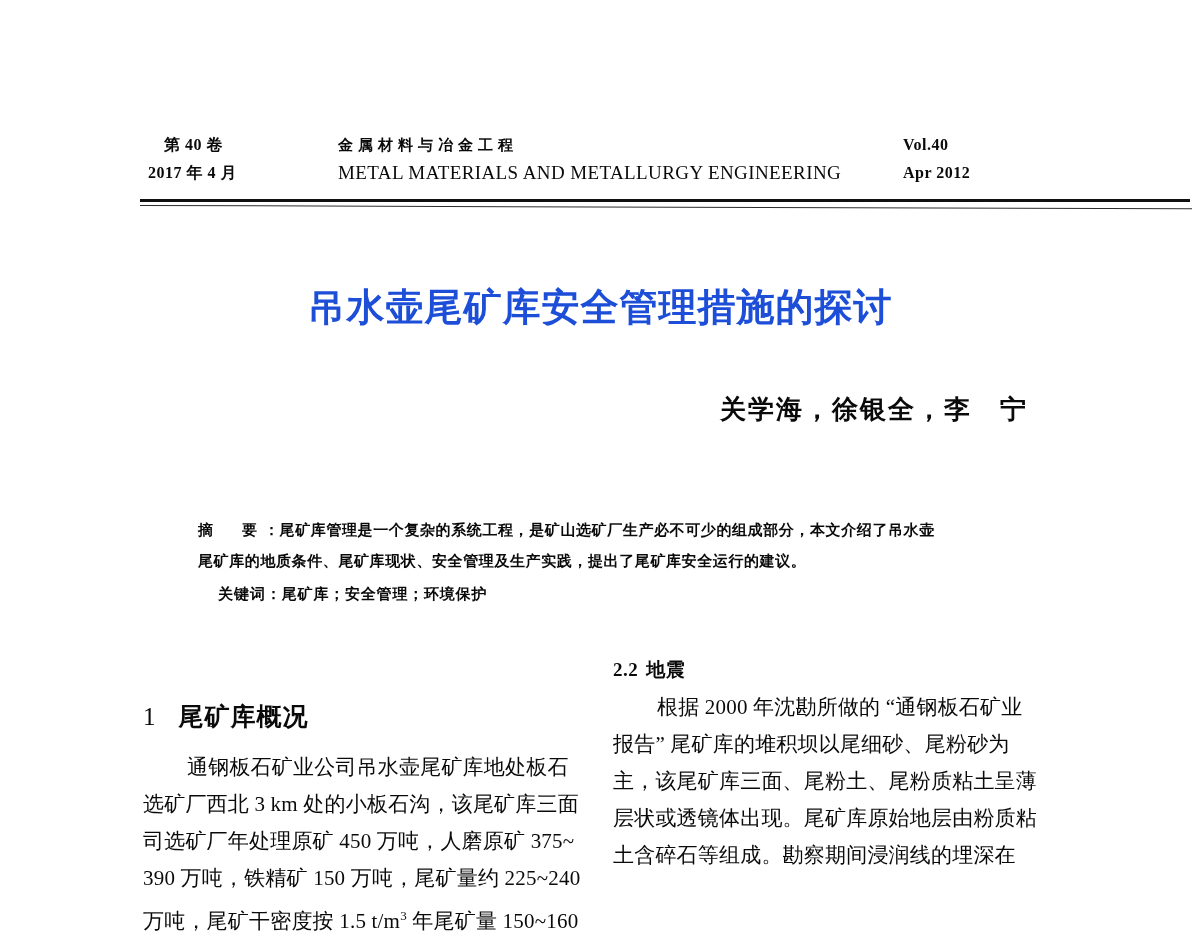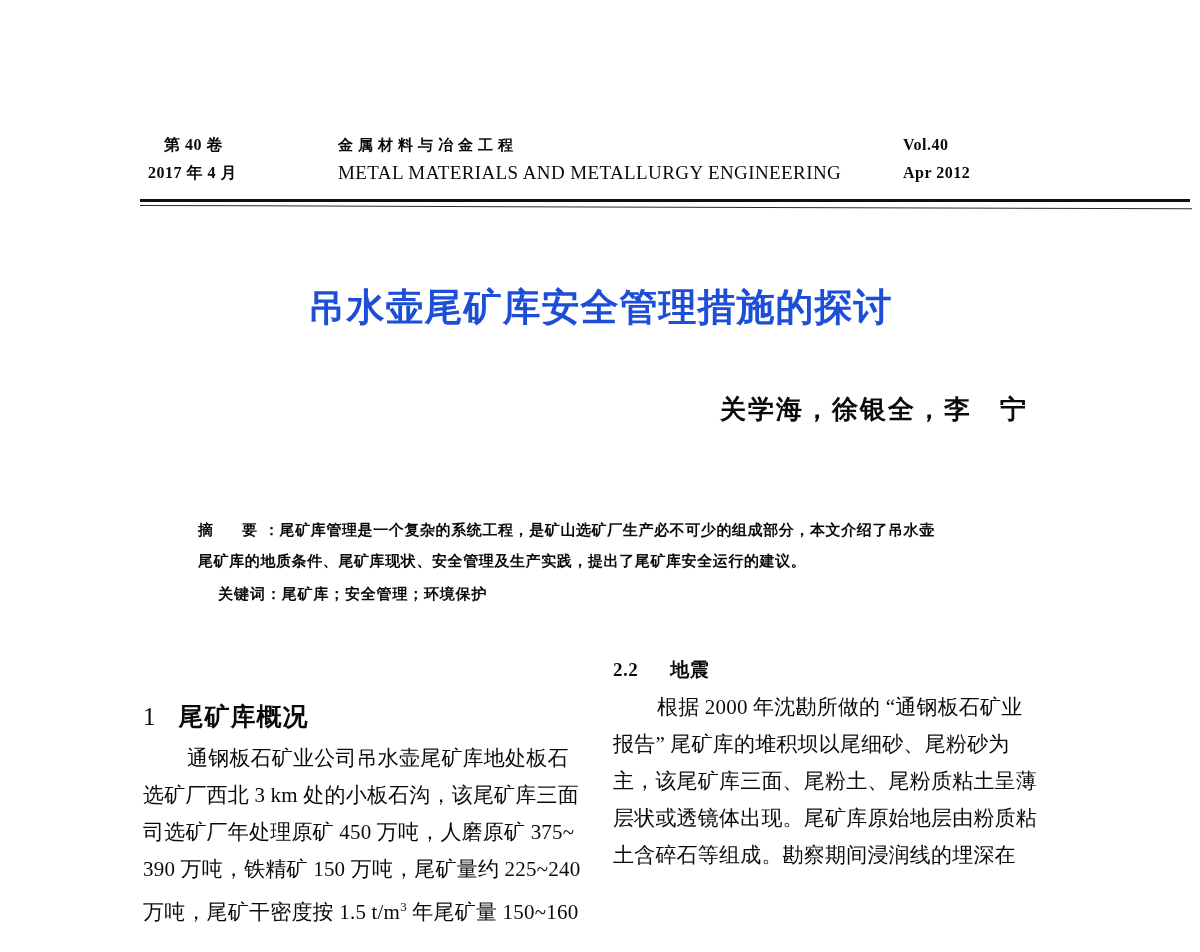--- a/index.html
+++ b/index.html
@@ -156,33 +156,33 @@
     height: 300px;
     overflow: hidden;
   }
   #col-left  { left: 143px; }
   #col-right { left: 613px; }
 
   .sec-h1 {
     font-size: 25px;
     font-weight: 700;
     letter-spacing: 1px;
-    margin: 45px 0 7px 0;
+    margin: 45px 0 16px 0;
     white-space: nowrap;
   }
   .sec-h1 .num { margin-right: 22px; font-weight: 400; }
 
   .sec-h2 {
     font-size: 19px;
     font-weight: 700;
     letter-spacing: 0.5px;
     margin: 2px 0 0 0;
     white-space: nowrap;
   }
-  .sec-h2 .num { margin-right: 32px; }
+  .sec-h2 .num { margin-right: 8px; }
 
   .body-p {
     font-size: 21px;
     line-height: 37px;
     letter-spacing: 0.2px;
     margin: 6px 0 0 0;
   }
   .body-p .ln {
     display: block;
     white-space: nowrap;

